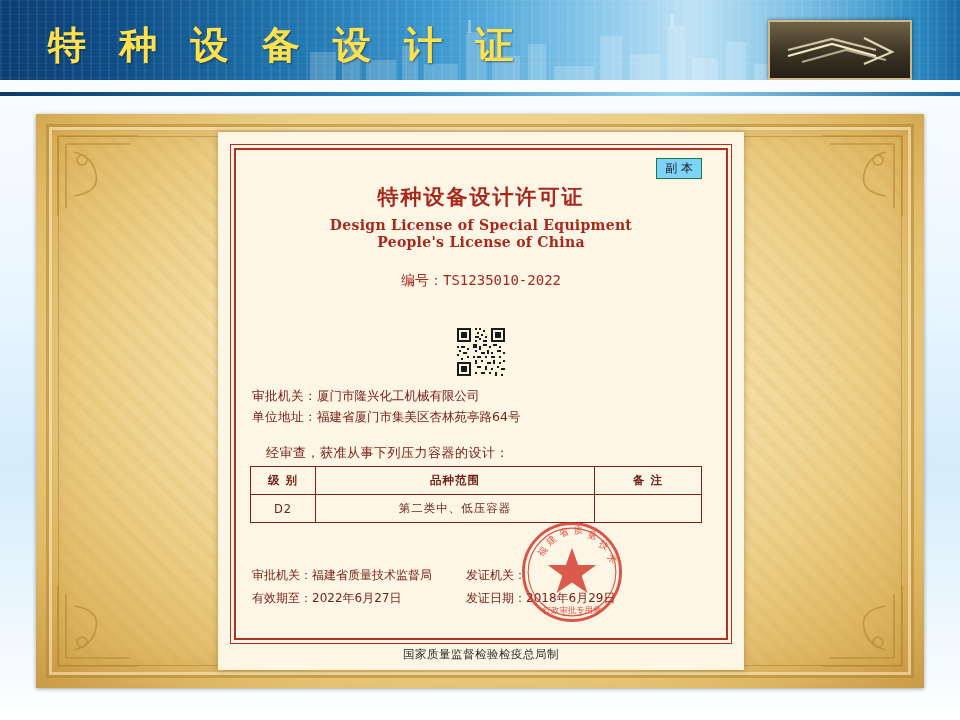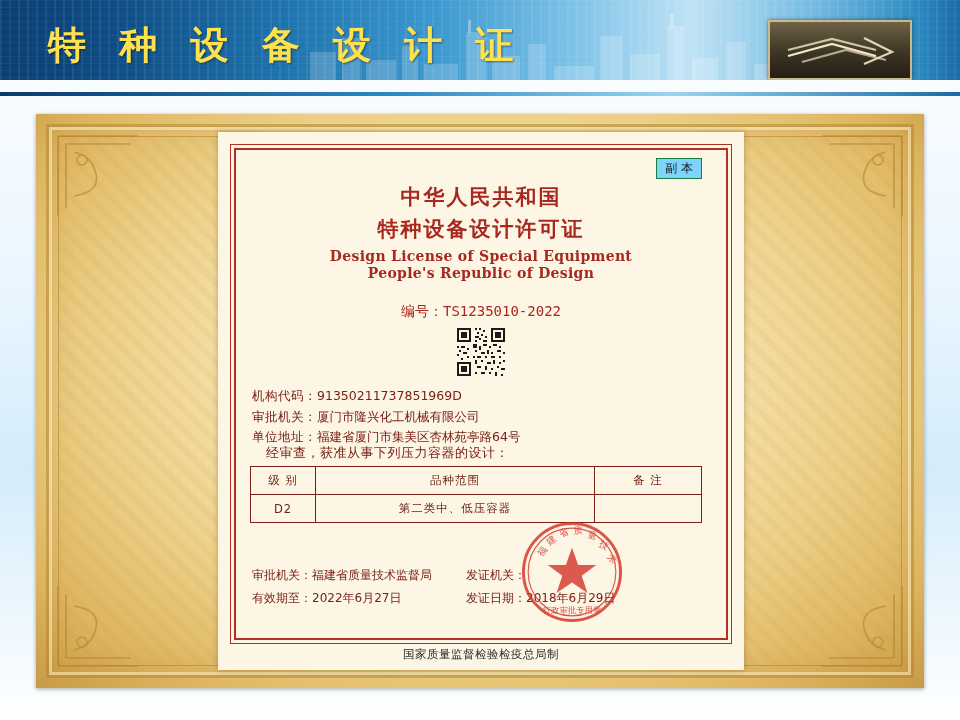--- a/index.html
+++ b/index.html
@@ -260,21 +260,21 @@
     color: #6d1d15;
     font-family: "DejaVu Sans", "Liberation Sans", sans-serif;
   }
   table.scope th, table.scope td {
     border: 1px solid #7a2018;
     height: 25px;
     text-align: center;
     font-weight: normal;
     letter-spacing: 1px;
   }
-  table.scope th { font-weight: normal; }
+  table.scope th { font-weight: bold; }
   table.scope .c1 { width: 62px; }
   table.scope .c3 { width: 104px; }
 
   .sign-block {
     position: absolute;
     left: 8px;
     bottom: 20px;
     width: 100%;
     color: #7a2018;
     font-size: 12px;
@@ -389,24 +389,23 @@
     </svg>
 
     <div class="cert-page">
       <div class="cert-page-border"></div>
 
       <div class="cert-inner">
 
         <div class="copy-badge">副 本</div>
 
         <div class="cert-heads">
-          <div class="cert-h1">中华人民共和国</div>
           <div class="cert-h2">特种设备设计许可证</div>
           <div class="cert-h3">Design License of Special Equipment</div>
-          <div class="cert-h4">People's Republic of Design</div>
+          <div class="cert-h4">People's License of China</div>
         </div>
 
         <div class="cert-no">
           <span class="lbl">编号：</span><span>TS1235010-2022</span>
         </div>
 
         <svg class="qr" viewBox="0 0 26 26" shape-rendering="crispEdges">
           <rect width="26" height="26" fill="#fdf6e5"></rect>
           <g fill="#1a1a1a">
             <rect x="1" y="1" width="7" height="7"></rect>
@@ -467,23 +466,20 @@
             <rect x="10" y="23" width="1" height="1"></rect>
               <rect x="13" y="23" width="2" height="1"></rect>
               <rect x="17" y="23" width="1" height="1"></rect>
             <rect x="20" y="23" width="1" height="2"></rect>
               <rect x="23" y="24" width="1" height="1"></rect>
           </g>
         </svg>
 
         <div class="cert-fields">
           <div class="row">
-            <span class="k">机构代码：</span><span>91350211737851969D</span>
-          </div>
-          <div class="row">
             <span class="k">审批机关：</span><span>厦门市隆兴化工机械有限公司</span>
           </div>
           <div class="row">
             <span class="k">单位地址：</span><span>福建省厦门市集美区杏林苑亭路64号</span>
           </div>
         </div>
 
         <div class="grant-line">经审查，获准从事下列压力容器的设计：</div>
 
         <table class="scope">

